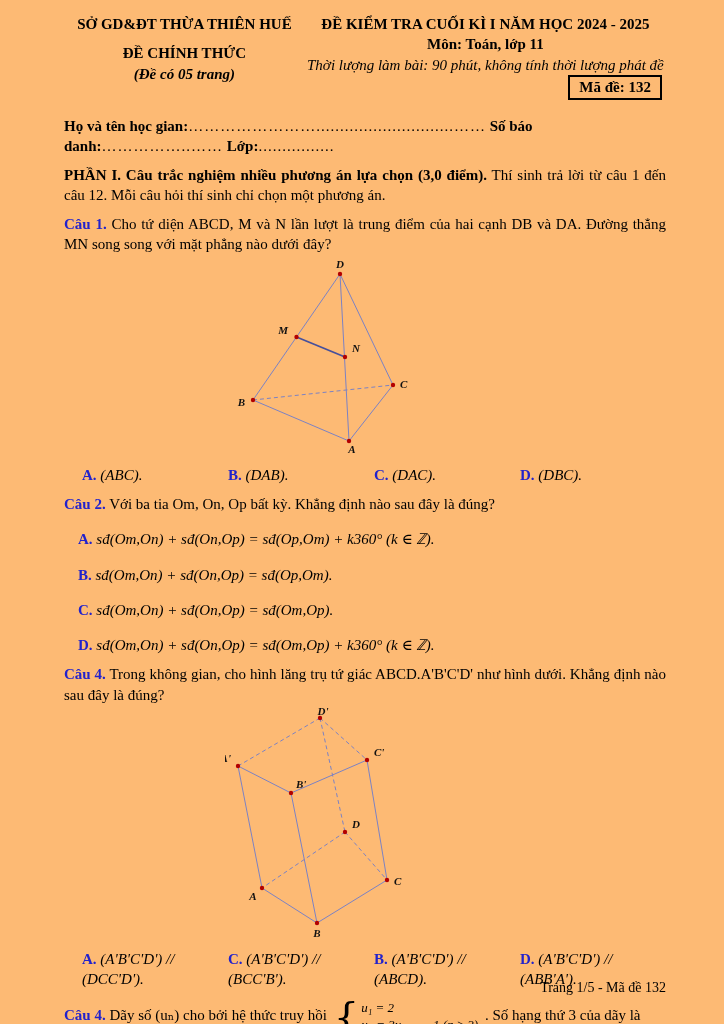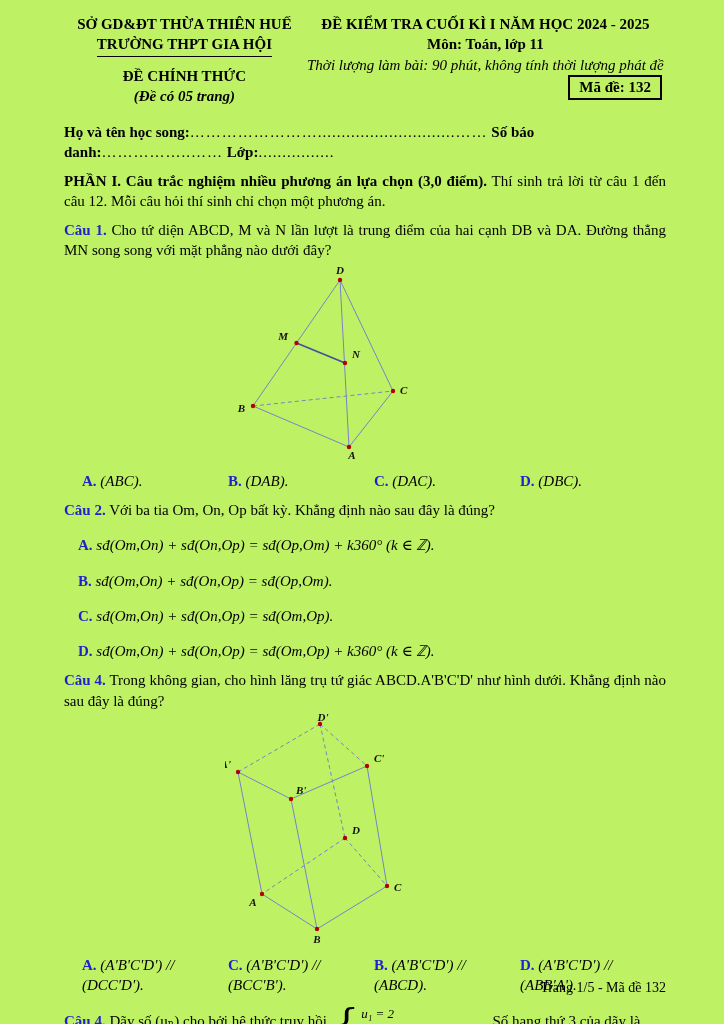--- a/index.html
+++ b/index.html
@@ -1,21 +1,21 @@
 <!DOCTYPE html>
 <html><head>
 <meta charset="utf-8">
 <style>
   html,body{margin:0;padding:0;background:#ffffff;}
   .page{
     position:relative;
     width:724px;height:1024px;
     box-sizing:border-box;
     padding:14px 58px 20px 64px;
-    background:#bef264;
+    background:#fdba74;
     font-family:"Liberation Serif","DejaVu Serif",serif;
     font-size:15px;color:#000;
     line-height:1.35;
     overflow:hidden;
   }
   .b{font-weight:bold;}
   .i{font-style:italic;}
   .bi{font-weight:bold;font-style:italic;}
   
   .header{display:flex;justify-content:space-between;align-items:flex-start;}
@@ -57,38 +57,35 @@
   .footer{position:absolute;right:58px;bottom:26px;font-size:14px;}
 </style>
 </head>
 <body>
 
 <div class="page">
 
   <div class="header">
     <div class="header-left">
       <div class="b">SỞ GD&amp;ĐT THỪA THIÊN HUẾ</div>
-      <div>
-        <span class="b school-underline">TRƯỜNG THPT GIA HỘI</span>
-      </div>
       <div class="b official">ĐỀ CHÍNH THỨC</div>
       <div class="bi">(Đề có 05 trang)</div>
     </div>
     <div class="header-right">
       <div class="b">ĐỀ KIỂM TRA CUỐI KÌ I  NĂM HỌC 2024 - 2025</div>
       <div class="b">Môn: Toán, lớp 11</div>
       <div class="i">Thời lượng làm bài: 90 phút, không tính thời lượng phát đề</div>
       <div class="code-box-wrap">
         <span class="b code-box">Mã đề: 132</span>
       </div>
     </div>
   </div>
 
   <div class="student-line">
-    <span class="b">Họ và tên học song:</span><span class="dots">…………………….............................……</span>
+    <span class="b">Họ và tên học gian:</span><span class="dots">…………………….............................……</span>
     <span class="b">Số báo danh:</span><span class="dots">……………..……</span>
     <span class="b">Lớp:</span><span class="dots">................</span>
   </div>
 
   <div class="part1">
     <span class="b">PHẦN I. Câu trắc nghiệm nhiều phương án lựa chọn (3,0 điểm).</span><span> Thí sinh trả lời từ câu 1 đến câu 12. Mỗi câu hỏi thí sinh chỉ chọn một phương án.</span>
   </div>
 
   <div class="q">
     <span class="qlabel">Câu 1.</span>

